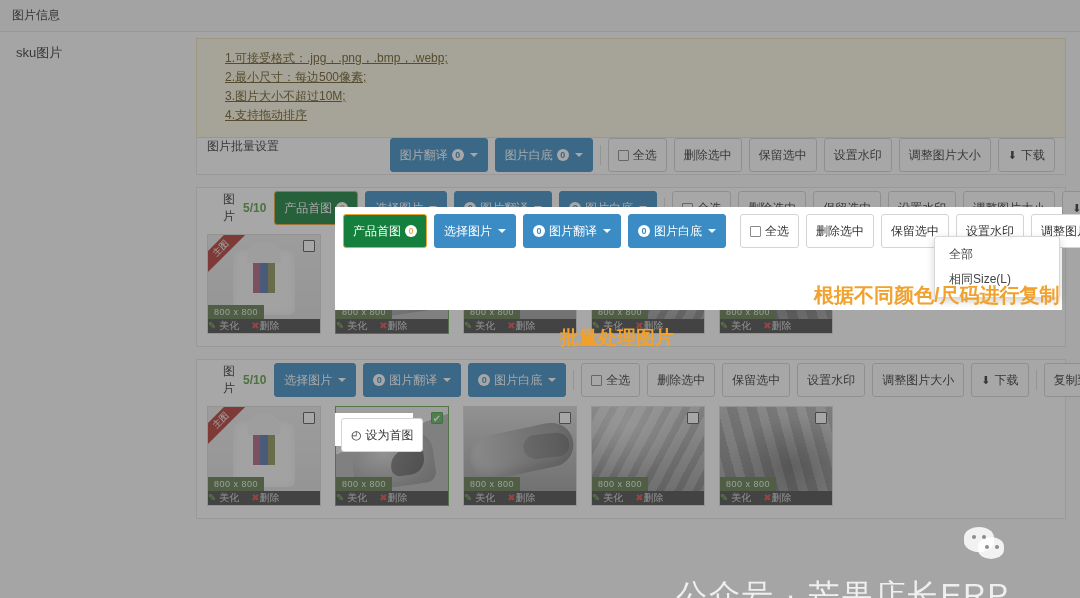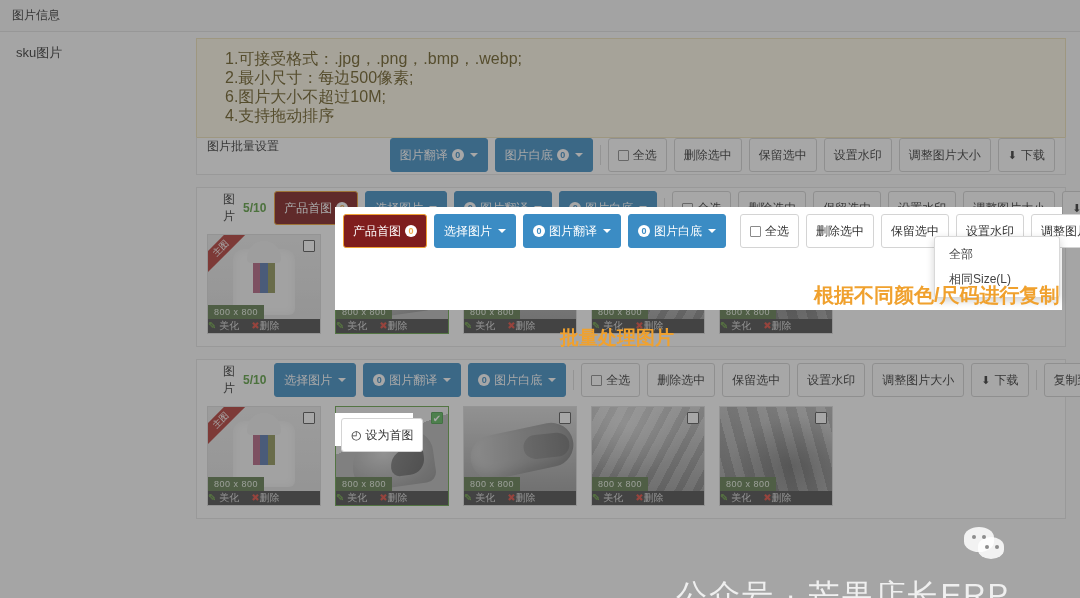--- a/index.html
+++ b/index.html
@@ -29,39 +29,39 @@
     position:absolute; left:16px; top:12px; width:180px;
     color:#333; font-size:13px;
   }
 
   .content-col{ position:absolute; left:196px; top:6px; right:14px; }
 
   .tip-box{
     background:#fdf8e6; border:1px solid #eee2b8; border-bottom:none;
     padding:10px 12px 12px 28px;
   }
-  .tip-box div{ color:#6b5b22; font-size:16px; line-height:19px; }
+  .tip-box div{ color:#6b5b22; font-size:12px; line-height:19px;text-decoration:underline; }
 
   .batch-bar{
     background:#fff; border:1px solid #e5e5e5; border-top:1px solid #eee2b8;
     height:38px; display:flex; align-items:flex-start; padding:0 10px;
     color:#333;
   }
   .batch-bar .bb-label{ font-size:12px; }
   .batch-bar .bb-tools{ margin-left:auto; display:flex; align-items:center; gap:7px; }
 
   
   .btn{
     height:24px; padding:16px 9px; border-radius:3px; border:1px solid #d4d4d4;
     background:#fff; color:#333; font-size:12px;
     display:inline-flex; align-items:center; gap:4px;
     white-space:nowrap; cursor:pointer; line-height:1;
   }
   .btn.primary{ background:#3b8cc4; border-color:#3b8cc4; color:#fff; }
-  .btn.orange{ background:#7f1d1d; border-color:#eea236; color:#fff; }
+  .btn.orange{ background:#15803d; border-color:#eea236; color:#fff; }
   .btn .caret{ width:0;height:0;border-left:4px solid transparent;
     border-right:4px solid transparent;border-top:4px solid currentColor;
     display:inline-block; margin-left:2px;}
   .btn .badge0{
     display:inline-flex;align-items:center;justify-content:center;
     width:12px;height:12px;border-radius:50%;
     background:#fff;color:#3b8cc4;font-size:9px;font-weight:bold;
   }
   .btn.orange .badge0{ color:#f0ad4e; }
   .btn .chk{ width:11px;height:11px;border:1px solid #8a8a8a;background:#fff;
@@ -205,21 +205,21 @@
 
   <div class="body-area">
 
     <div class="row-label">sku图片</div>
 
     <div class="content-col">
 
       <div class="tip-box">
         <div>1.可接受格式：.jpg，.png，.bmp，.webp;</div>
         <div>2.最小尺寸：每边500像素;</div>
-        <div>6.图片大小不超过10M;</div>
+        <div>3.图片大小不超过10M;</div>
         <div>4.支持拖动排序</div>
       </div>
 
       <div class="batch-bar">
         <span class="bb-label">图片批量设置</span>
         <div class="bb-tools">
           <button class="btn primary">
             <span>图片翻译</span>
             <span class="badge0">0</span>
             <span class="caret"></span>

